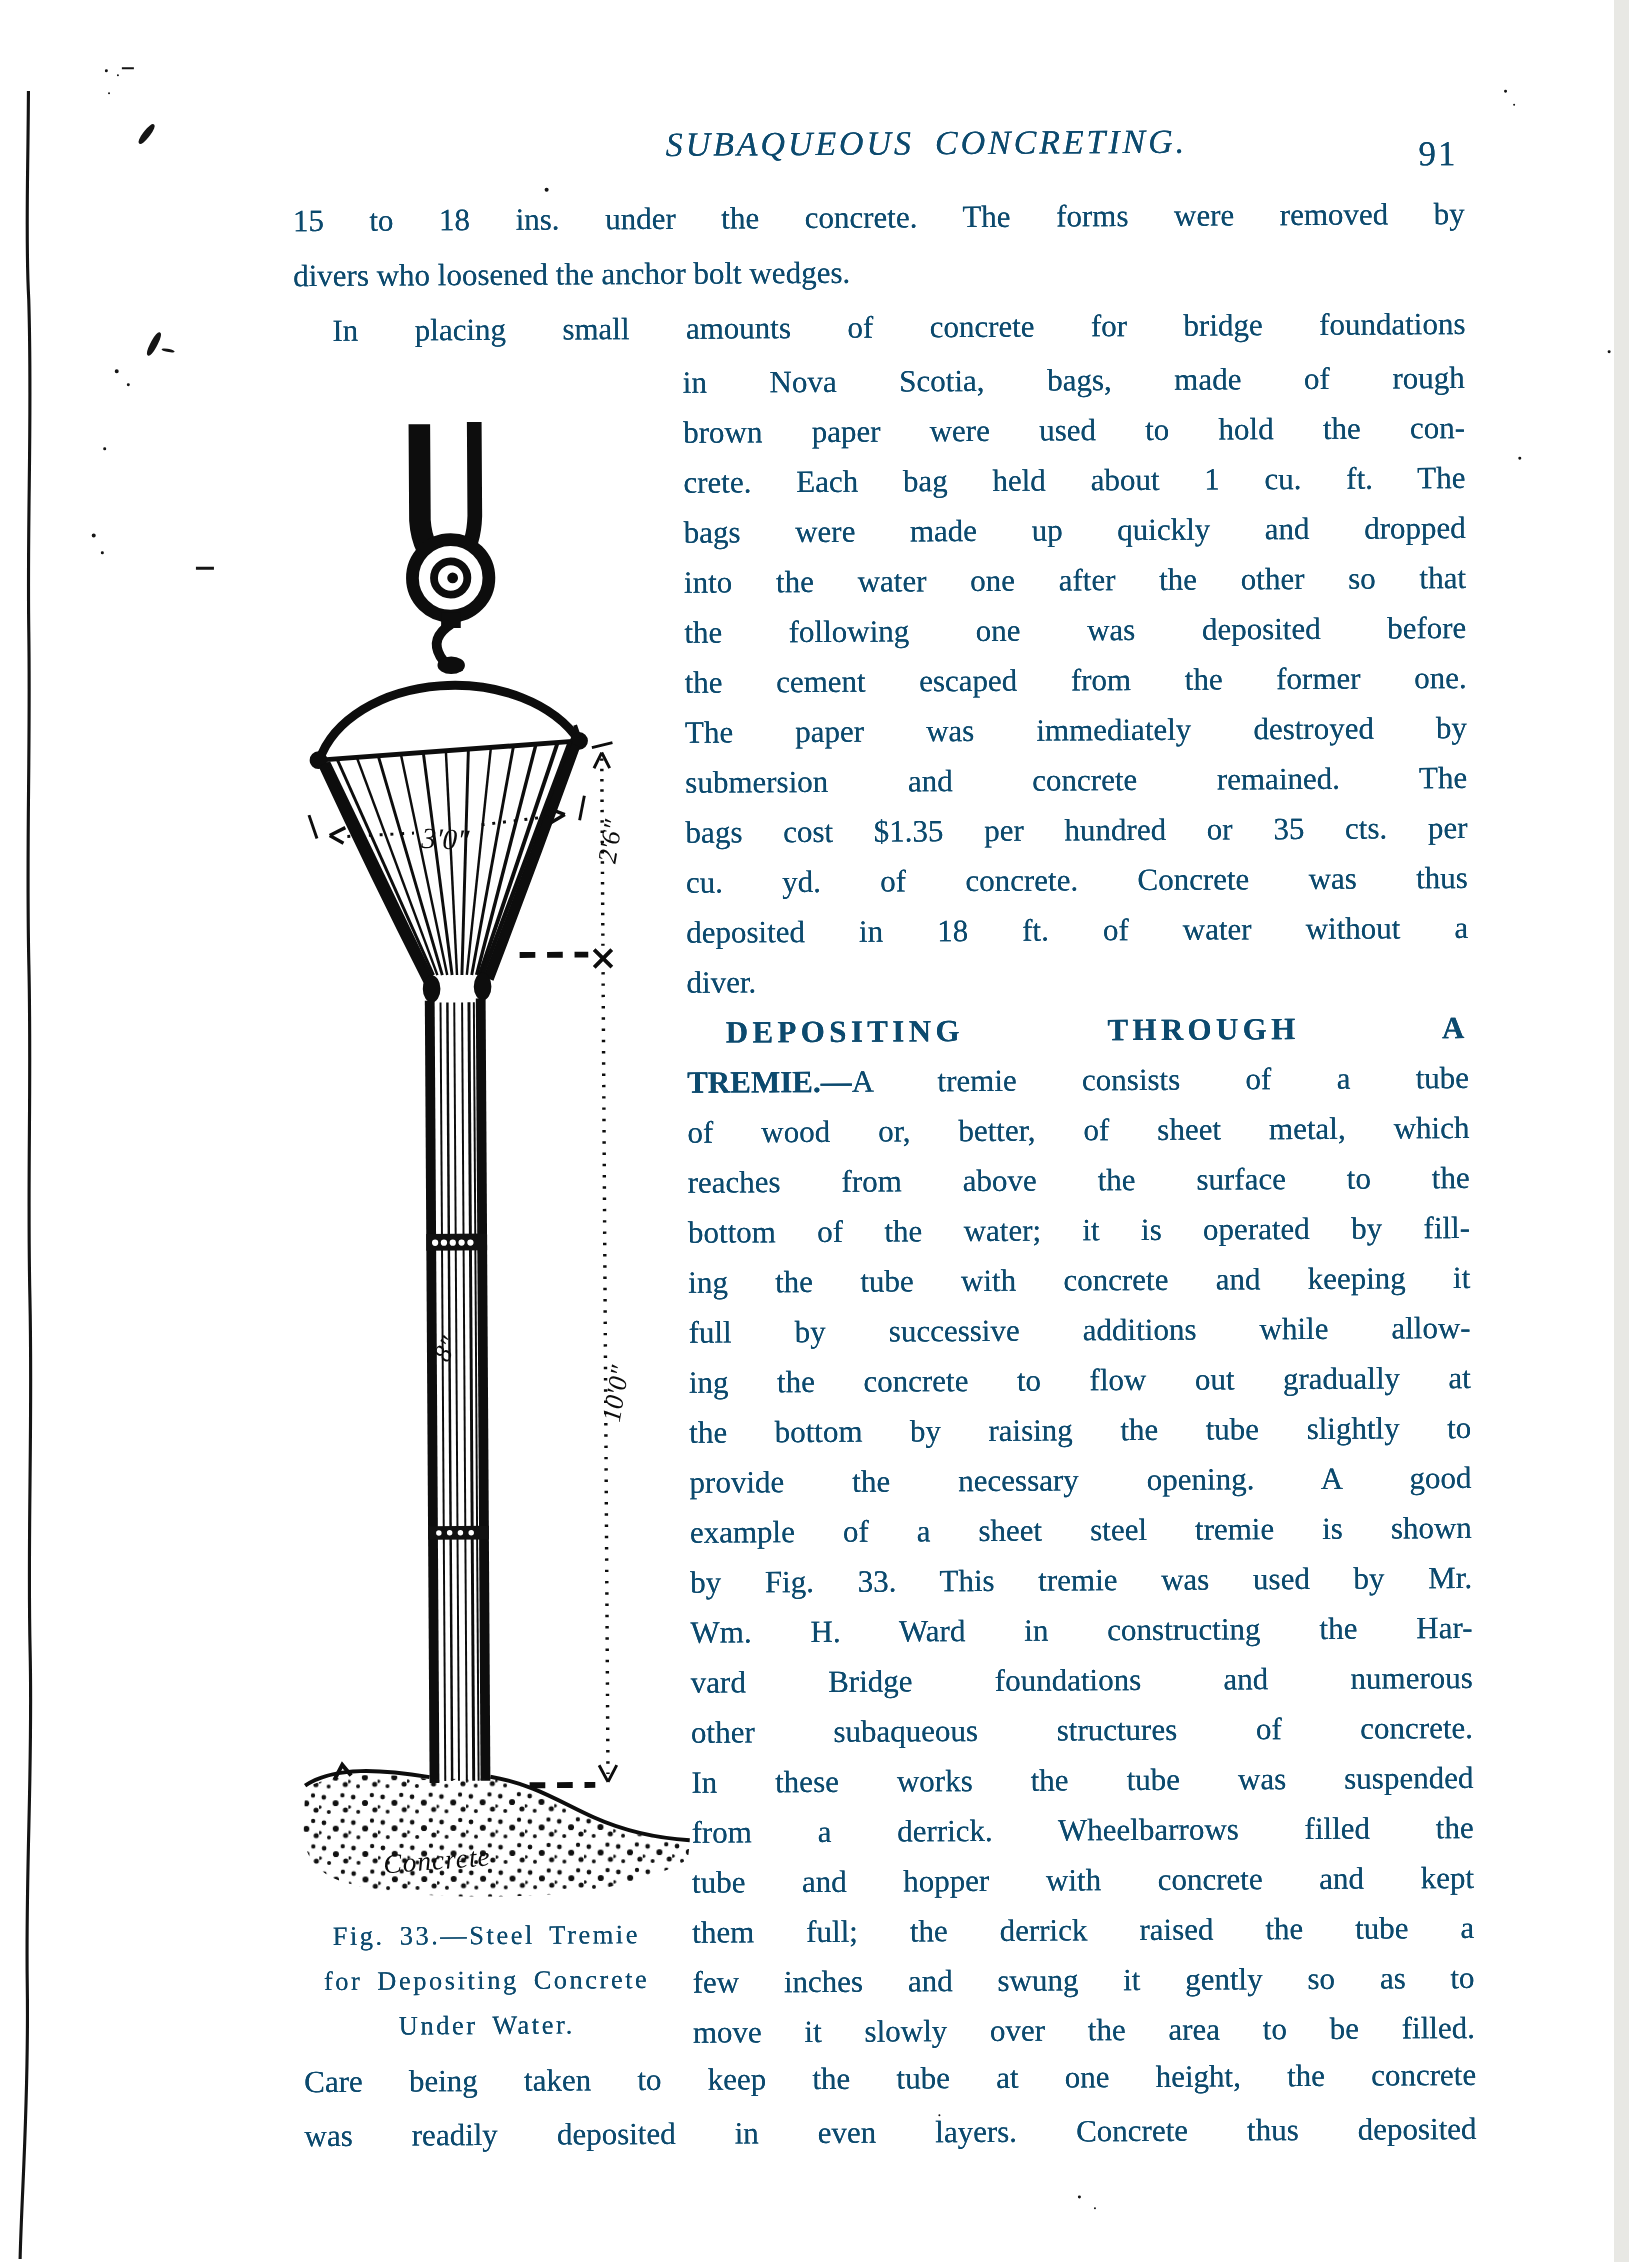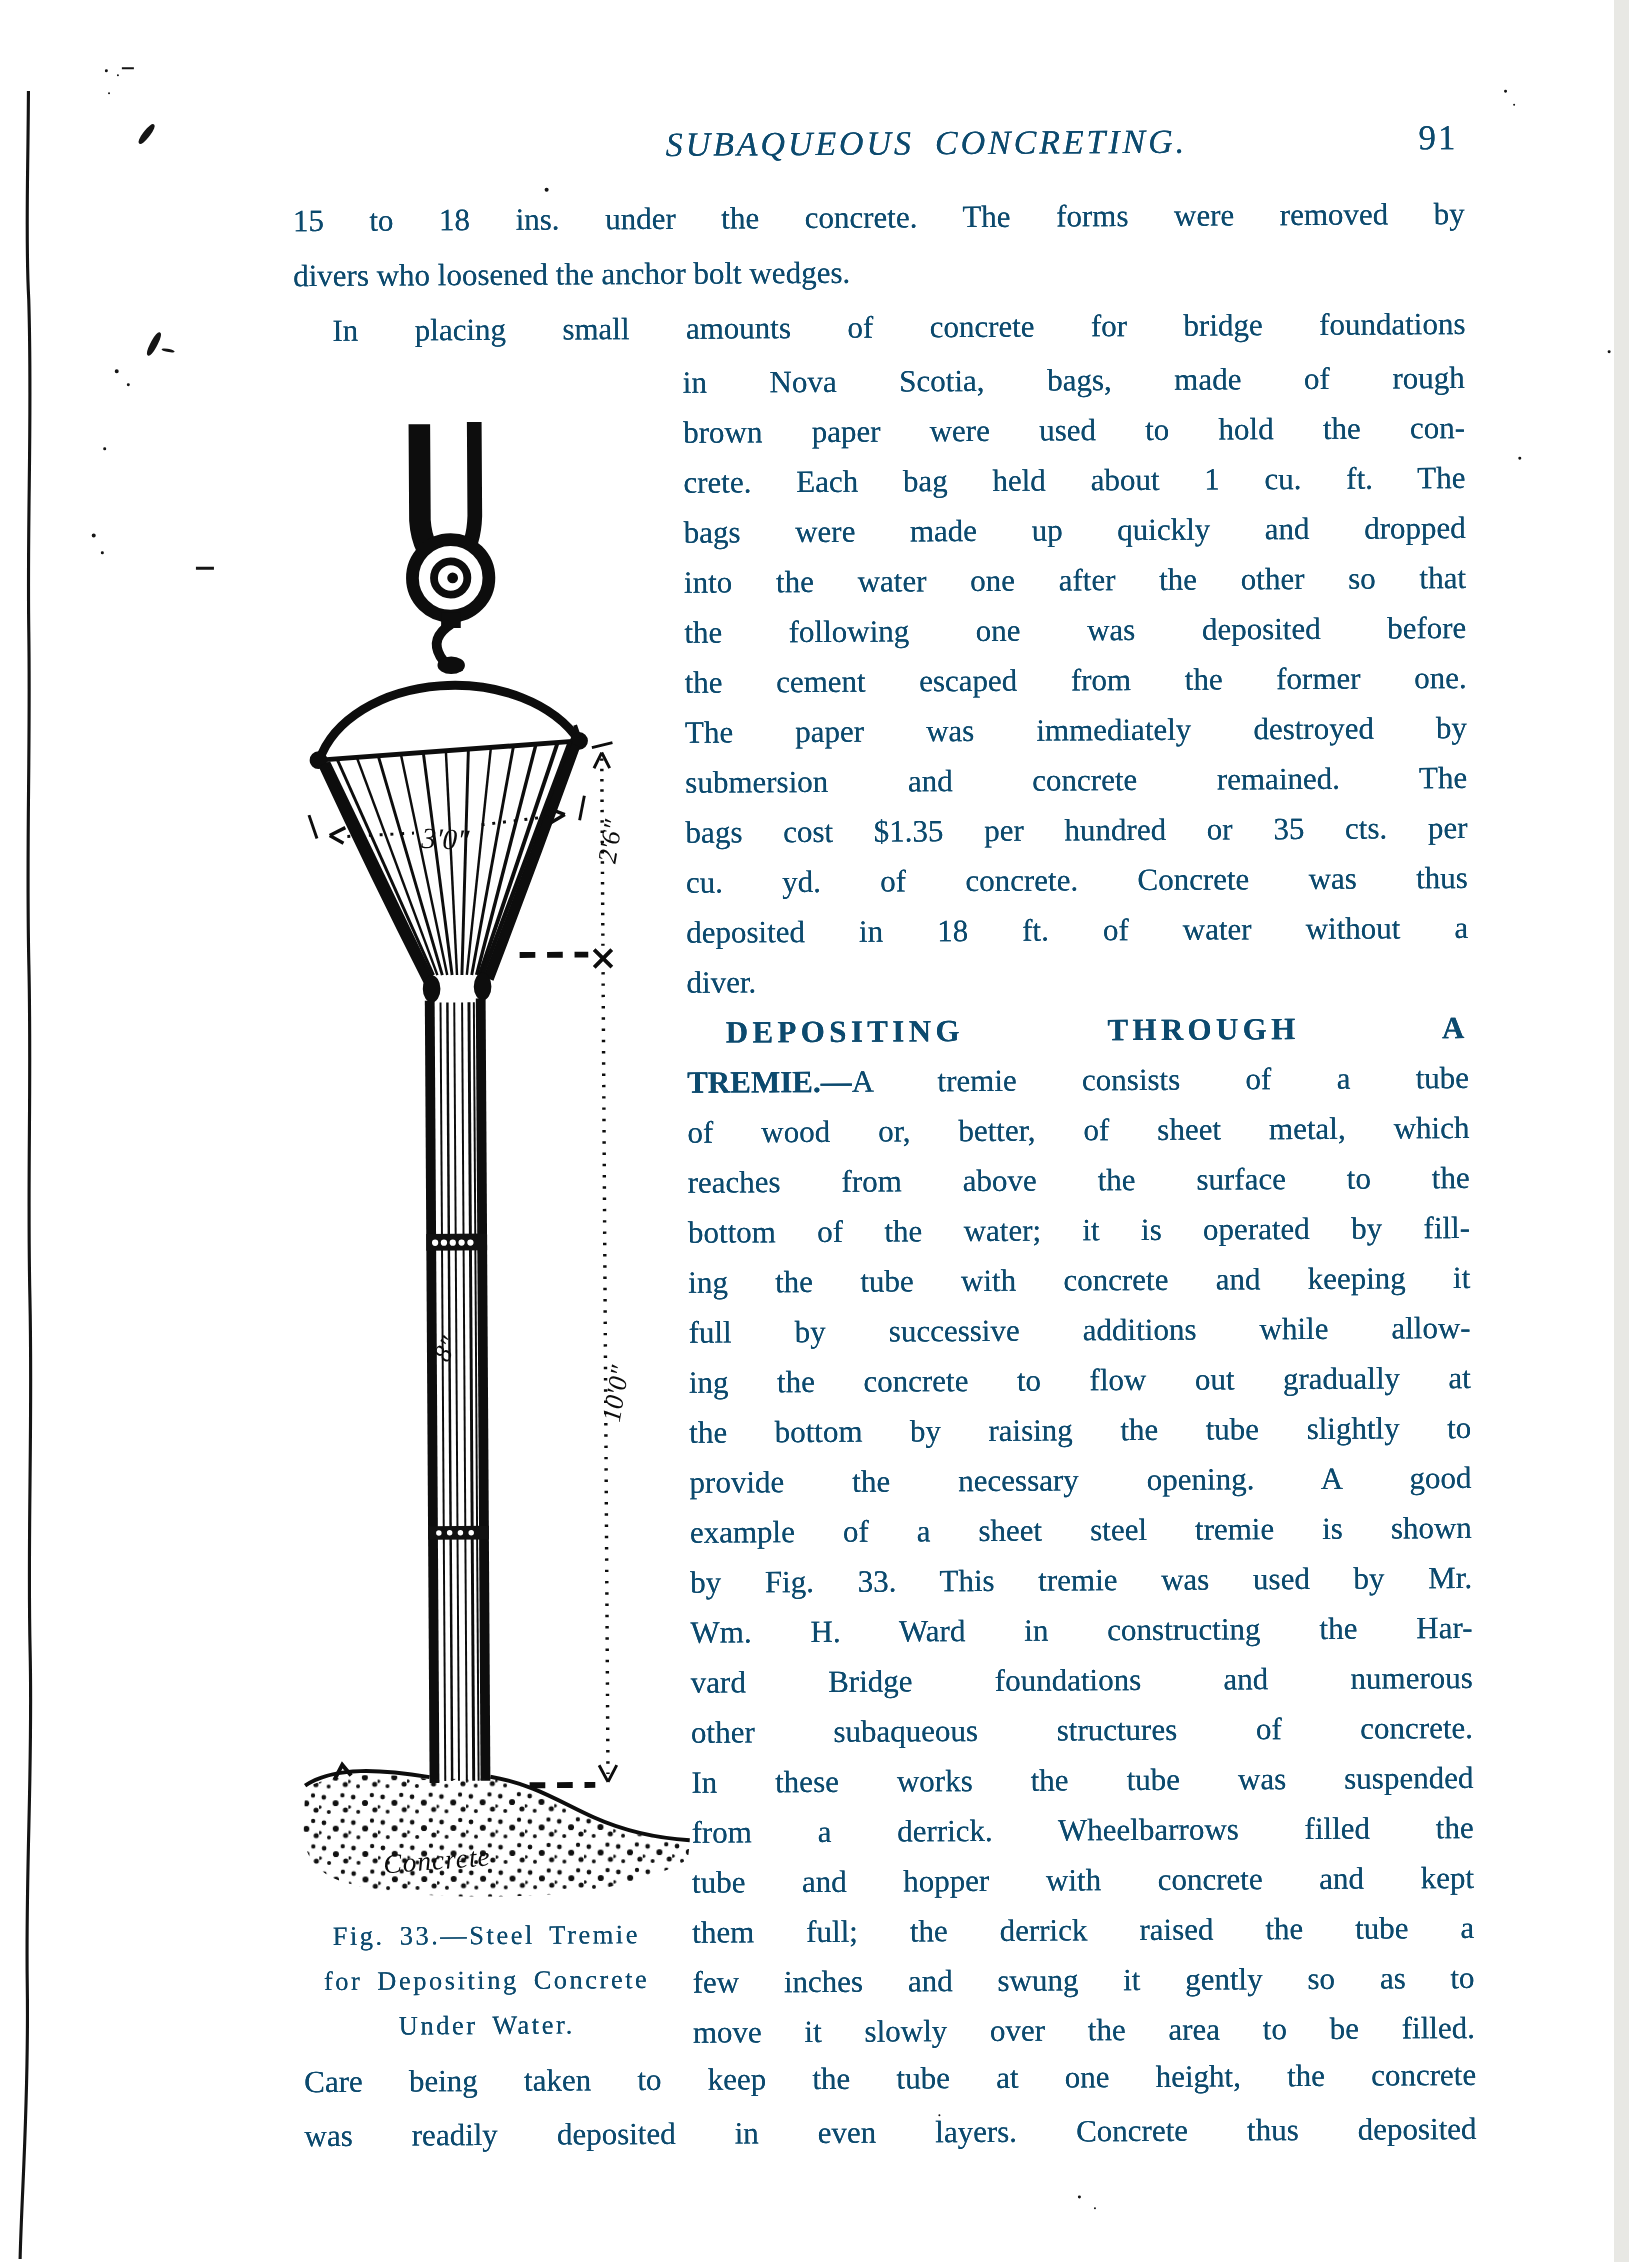--- a/index.html
+++ b/index.html
@@ -3,21 +3,21 @@
 <meta charset="utf-8">
 <style>
   html,body{margin:0;padding:0;background:#e8e8e4;}
   #page{position:relative;width:1614px;height:2262px;background:#ffffff;overflow:hidden;
         font-family:"Liberation Serif","DejaVu Serif",serif;color:#0c4a6e;}
   #content{position:absolute;left:0;top:0;width:1630px;height:2262px;transform:rotate(-0.35deg);transform-origin:50% 40%;}
   .abs{position:absolute;}
   #header-title{left:588px;top:125px;width:686px;text-align:center;font-style:italic;
         font-size:34px;letter-spacing:2.9px;word-spacing:9.8px;white-space:nowrap;
         text-shadow:0 0 0.5px currentColor;}
-  #page-number{left:1423px;top:122px;font-size:35px;letter-spacing:2px;text-shadow:0 0 0.6px currentColor;}
+  #page-number{left:1423px;top:138px;font-size:35px;letter-spacing:2px;text-shadow:0 0 0.6px currentColor;}
   .textcol{font-size:31px;text-shadow:0 0 0.4px currentColor;}
   .textcol .line{line-height:50px;white-space:normal;}
   #intro-paragraph{left:297px;top:190px;width:1172px;}
   #intro-paragraph .line{line-height:55px;}
   #right-column{left:686px;top:357px;width:782px;}
   #bottom-paragraph{left:297px;top:2052px;width:1172px;}
   #bottom-paragraph .line{line-height:54px;}
   .line.just{text-align:justify;text-align-last:justify;}
   .line.ind{text-indent:39px;}
   .line.hd b{letter-spacing:.14em;}

